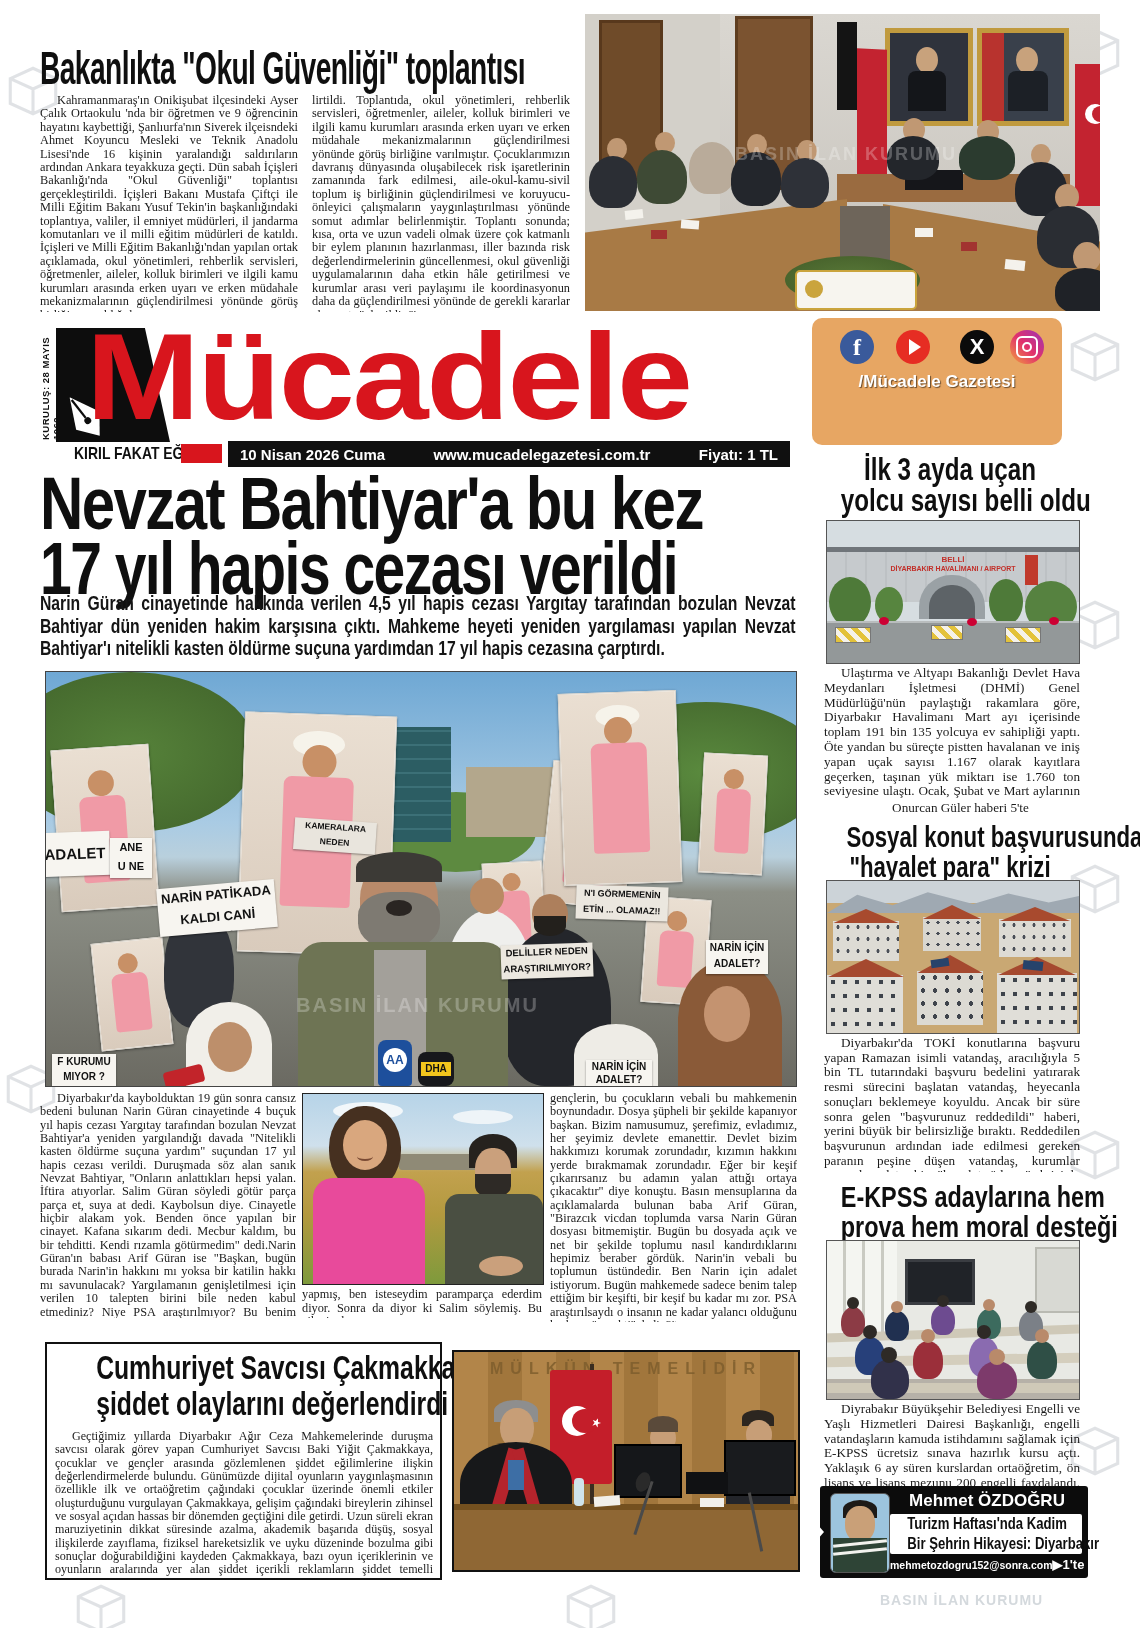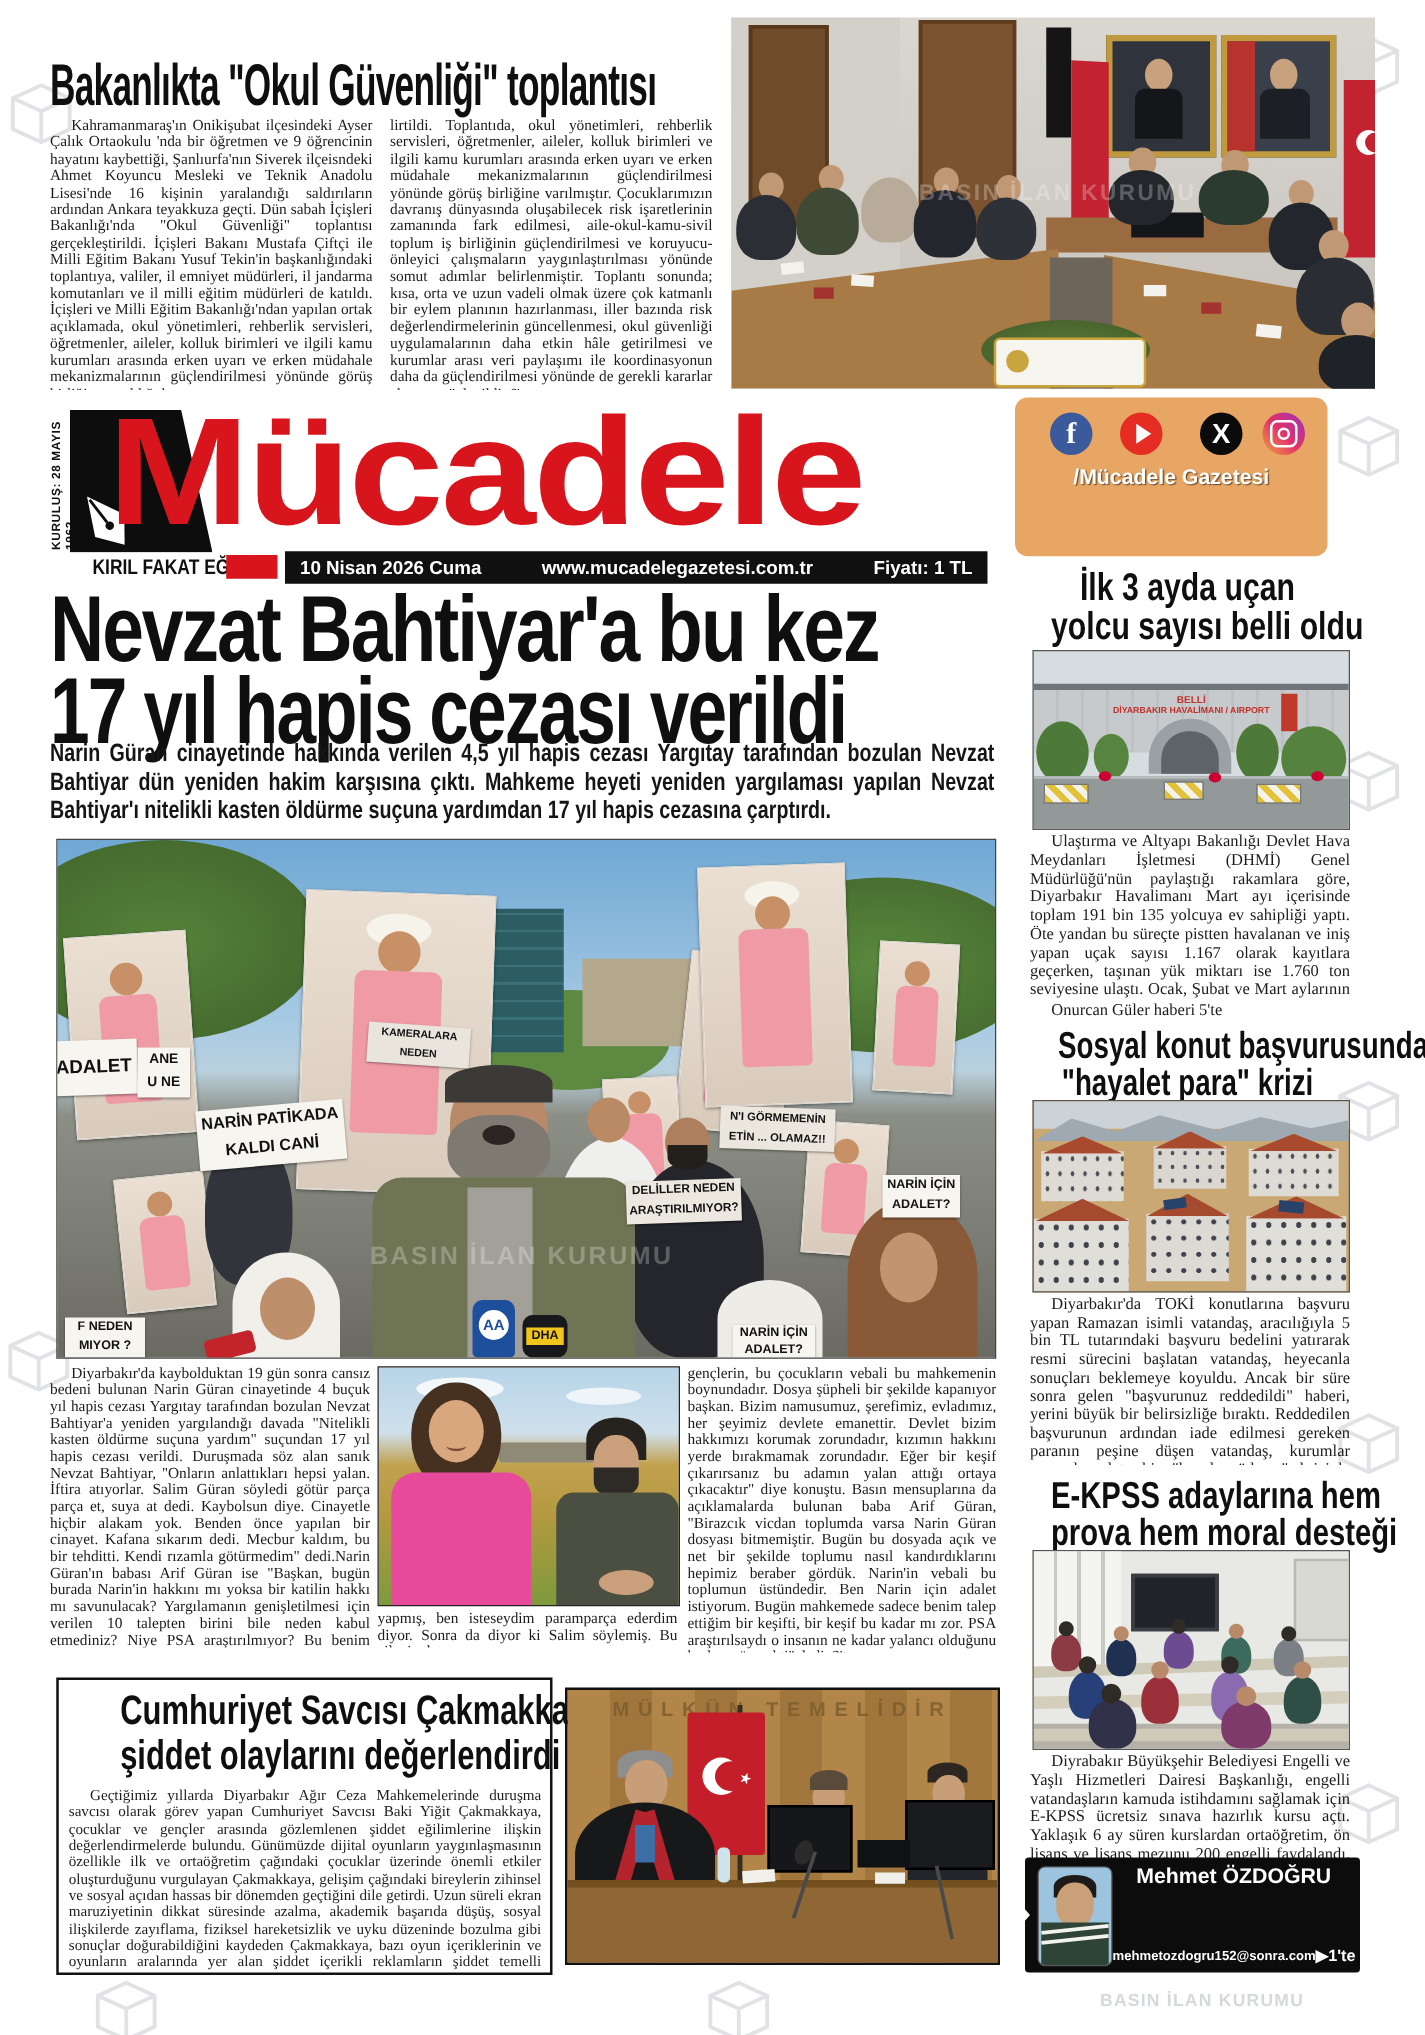--- a/index.html
+++ b/index.html
@@ -272,21 +272,21 @@
       </div>
       <div class="sign abs" style="left:660px;top:268px;width:62px;height:34px;font-size:10px;line-height:16px;">
         <div>NARİN İÇİN</div>
           <div>ADALET?</div>
       </div>
       <div class="sign abs" style="left:540px;top:388px;width:66px;height:26px;font-size:10px;line-height:13px;">
         <div>NARİN İÇİN</div>
           <div>ADALET?</div>
       </div>
       <div class="sign abs" style="left:6px;top:382px;width:64px;height:32px;font-size:10px;line-height:15px;">
-        <div>F NEDEN</div>
+        <div>F KURUMU</div>
           <div>MIYOR ?</div>
       </div>
 
       <div class="abs" style="left:332px;top:368px;width:34px;height:46px;background:#1d4f9c;border-radius:8px 8px 4px 4px;">
         <div style="position:absolute;left:5px;top:8px;width:24px;height:24px;background:#fff;border-radius:50%;color:#1d4f9c;font-weight:bold;font-size:12px;text-align:center;line-height:24px;">AA</div>
       </div>
       <div class="abs" style="left:372px;top:380px;width:36px;height:34px;background:#17181c;border-radius:8px;">
         <div style="position:absolute;left:3px;top:10px;width:30px;height:14px;background:#f2c51d;color:#111;font-weight:bold;font-size:10px;text-align:center;line-height:14px;">DHA</div>
       </div>
       <div class="abs" style="left:118px;top:396px;width:40px;height:18px;background:#c2242a;border-radius:4px;transform:rotate(-14deg);"></div>
@@ -372,21 +372,21 @@
       <div class="abs" style="left:198px;top:60px;width:52px;height:52px;background:#568240;border-radius:50%;"></div>
       <div class="abs" style="left:0;top:100px;width:252px;height:42px;background:#939899;border-top:2px solid #b9bdbe;"></div>
       <div class="abs" style="left:8px;top:106px;width:34px;height:14px;border:1px solid #777;background:repeating-linear-gradient(45deg,#e3c23a 0 5px,#f5f2ea 5px 10px);"></div>
       <div class="abs" style="left:104px;top:104px;width:30px;height:13px;border:1px solid #777;background:repeating-linear-gradient(45deg,#e3c23a 0 5px,#f5f2ea 5px 10px);"></div>
       <div class="abs" style="left:178px;top:106px;width:34px;height:14px;border:1px solid #777;background:repeating-linear-gradient(45deg,#e3c23a 0 5px,#f5f2ea 5px 10px);"></div>
       <div class="abs" style="left:52px;top:96px;width:10px;height:8px;background:#c03;border-radius:50%;"></div>
       <div class="abs" style="left:140px;top:97px;width:10px;height:8px;background:#c03;border-radius:50%;"></div>
       <div class="abs" style="left:222px;top:96px;width:10px;height:8px;background:#c03;border-radius:50%;"></div>
     </div>
     <div class="abs serif ind" style="left:824px;top:666px;width:256px;height:134px;font-size:13.2px;line-height:14.8px;">Ulaştırma ve Altyapı Bakanlığı Devlet Hava Meydanları İşletmesi (DHMİ) Genel Müdürlüğü'nün paylaştığı rakamlara göre, Diyarbakır Havalimanı Mart ayı içerisinde toplam 191 bin 135 yolcuya ev sahipliği yaptı. Öte yandan bu süreçte pistten havalanan ve iniş yapan uçak sayısı 1.167 olarak kayıtlara geçerken, taşınan yük miktarı ise 1.760 ton seviyesine ulaştı. Ocak, Şubat ve Mart aylarının toplamında havalimanından yararlanan yolcu sayısı 491 bin 327'ye ulaştı.</div>
-    <div class="abs serif" style="left:824px;top:800px;width:256px;font-size:13.2px;text-indent:17px;text-align:left;">Onurcan Güler haberi 5'te</div>
+    <div class="abs serif" style="left:824px;top:800px;width:256px;font-size:13.2px;text-indent:17px;text-align:center;">Onurcan Güler haberi 5'te</div>
   </section>
 
   <section>
     <div class="abs" style="left:810px;top:822px;width:280px;">
       <span class="cond sqzc" style="font-size:30px;line-height:30px;transform:scaleX(.74);">Sosyal konut başvurusunda</span>
       <span class="cond sqzc" style="font-size:30px;line-height:30px;transform:scaleX(.74);">"hayalet para" krizi</span>
     </div>
     <div class="ph" style="left:826px;top:880px;width:252px;height:152px;border:1px solid #555;background:#c9a873;">
       <div class="abs" style="left:0;top:0;width:252px;height:22px;background:#ccd3d8;"></div>
       <div class="abs" style="left:0;top:6px;width:252px;height:26px;background:#9fa9b2;clip-path:polygon(0 100%,12% 30%,26% 70%,40% 20%,58% 65%,72% 25%,88% 60%,100% 35%,100% 100%);"></div>
@@ -450,19 +450,23 @@
   <section class="abs" style="left:820px;top:1486px;width:268px;height:92px;background:#0c0c0c;border-radius:3px;">
     <div class="abs" style="left:-10px;top:30px;width:0;height:0;border-top:16px solid transparent;border-bottom:16px solid transparent;border-left:14px solid #ffffff;"></div>
     <div class="ph" style="left:10px;top:7px;width:58px;height:78px;background:#9cc4de;border-radius:6px;border:1px solid #555;">
       <div class="abs" style="left:12px;top:6px;width:34px;height:18px;background:#1d1a17;border-radius:50% 50% 0 0;"></div>
       <div class="abs" style="left:14px;top:12px;width:30px;height:36px;background:#c9a078;border-radius:46%;"></div>
       <div class="abs" style="left:2px;top:44px;width:54px;height:34px;background:#2e4436;"></div>
       <div class="abs" style="left:2px;top:48px;width:54px;height:3px;background:#f2f2ee;transform:rotate(-6deg);"></div>
       <div class="abs" style="left:2px;top:56px;width:54px;height:3px;background:#f2f2ee;transform:rotate(-6deg);"></div>
     </div>
     <div class="abs cond" style="left:70px;top:5px;width:194px;text-align:center;color:#fff;font-size:17px;">Mehmet ÖZDOĞRU</div>
+    <div class="abs" style="left:70px;top:28px;width:192px;height:40px;background:#fff;border-radius:2px;">
+      <span class="cond sqzc" style="font-size:16px;line-height:20px;transform:scaleX(.82);">Turizm Haftası'nda Kadim</span>
+      <span class="cond sqzc" style="font-size:16px;line-height:19px;transform:scaleX(.82);">Bir Şehrin Hikayesi: Diyarbakır</span>
+    </div>
     <div class="abs" style="left:70px;top:71px;width:192px;display:flex;justify-content:space-between;align-items:center;">
       <span style="color:#fff;font-weight:bold;font-size:10.5px;">mehmetozdogru152@sonra.com</span>
       <span class="cond" style="color:#fff;font-size:13px;">▶1'te</span>
     </div>
   </section>
 
 </div>
 
 </body></html>

